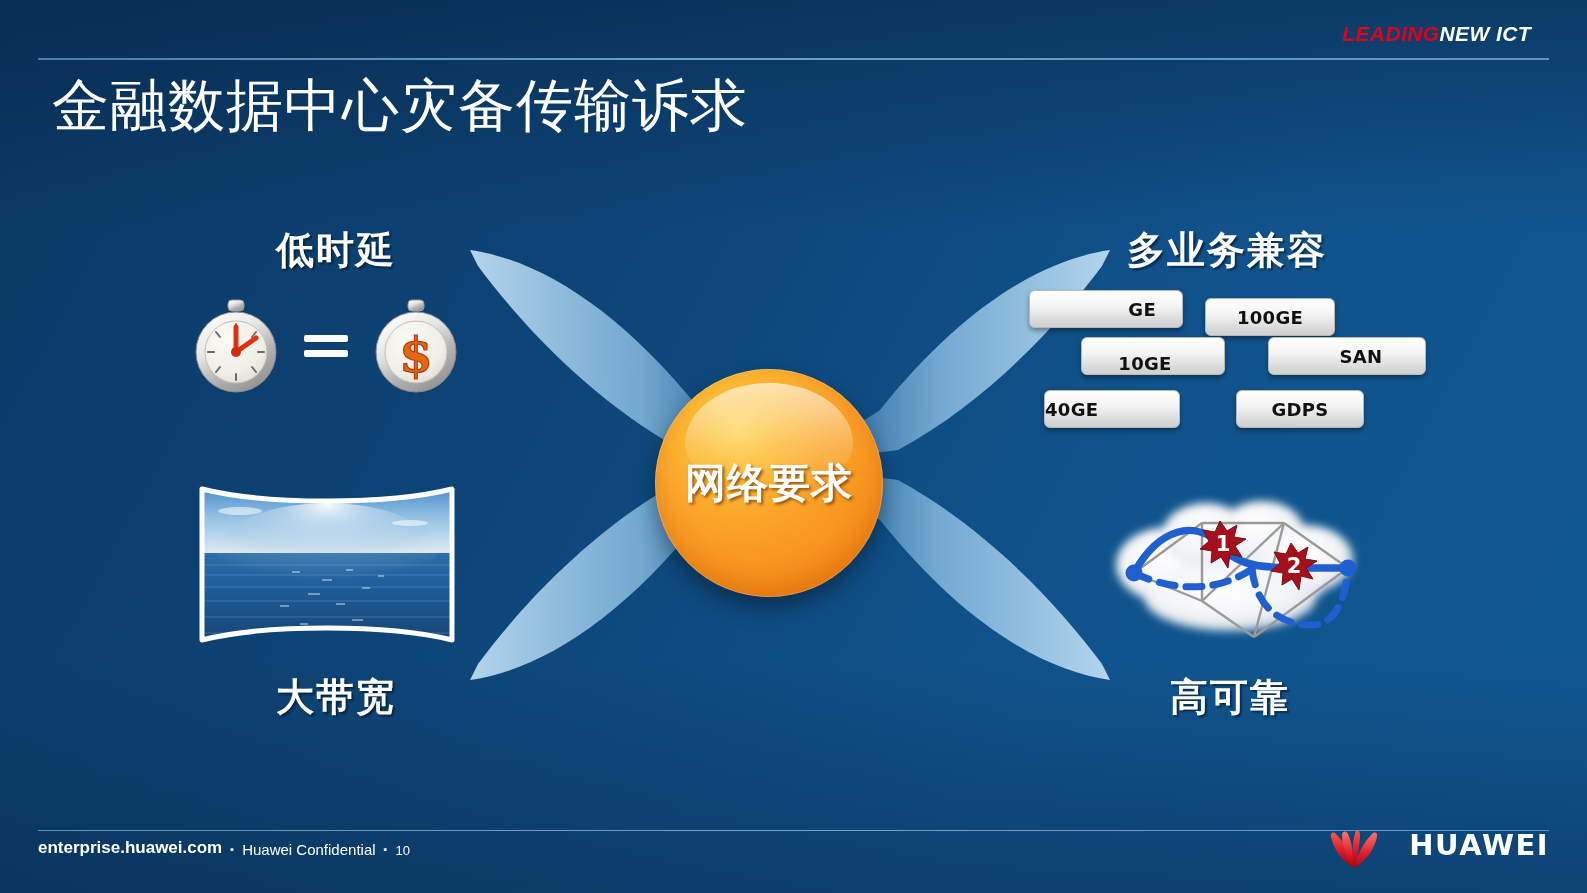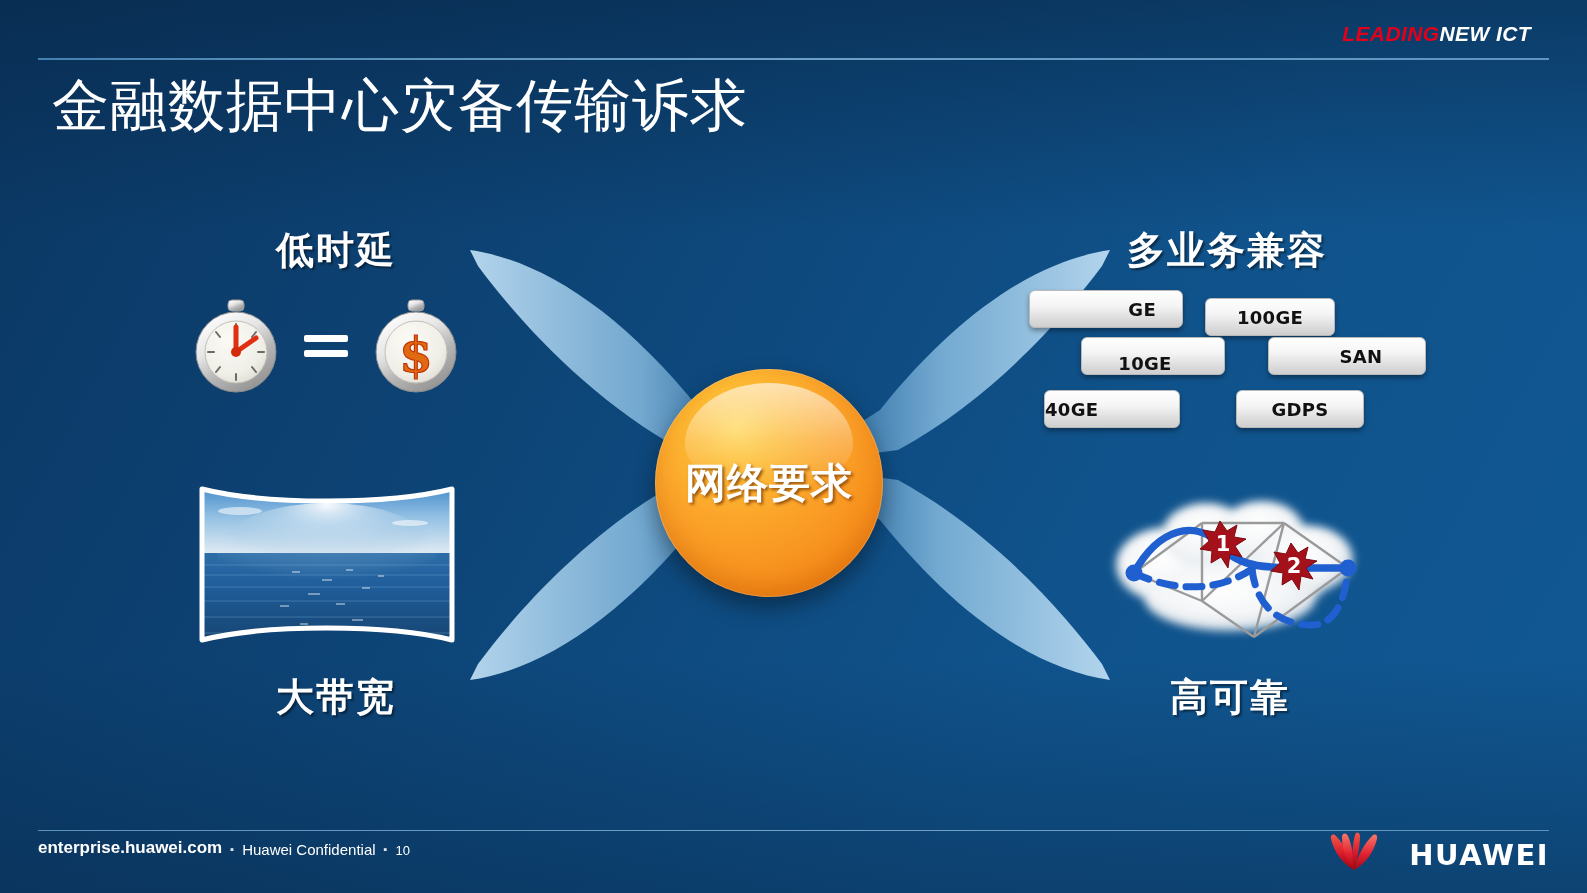--- a/index.html
+++ b/index.html
@@ -241,21 +241,21 @@
   .fsep { font-size: 11px; opacity: 0.9; position: relative; top: -3px; }
   #footer-conf { font-weight: normal; font-size: 15px; }
   #footer-page { font-weight: normal; font-size: 13px; }
 
   #huawei-logo {
     position: absolute;
     right: 38px;
     top: 828px;
     height: 44px;
     display: flex;
-    align-items: flex-end;
+    align-items: flex-start;
     gap: 28px;
     z-index: 6;
   }
   #huawei-wordmark {
     color: #ffffff;
     font-size: 29px;
     font-weight: bold;
     letter-spacing: 1.5px;
     font-family: "DejaVu Sans", "Liberation Sans", sans-serif;
   }

